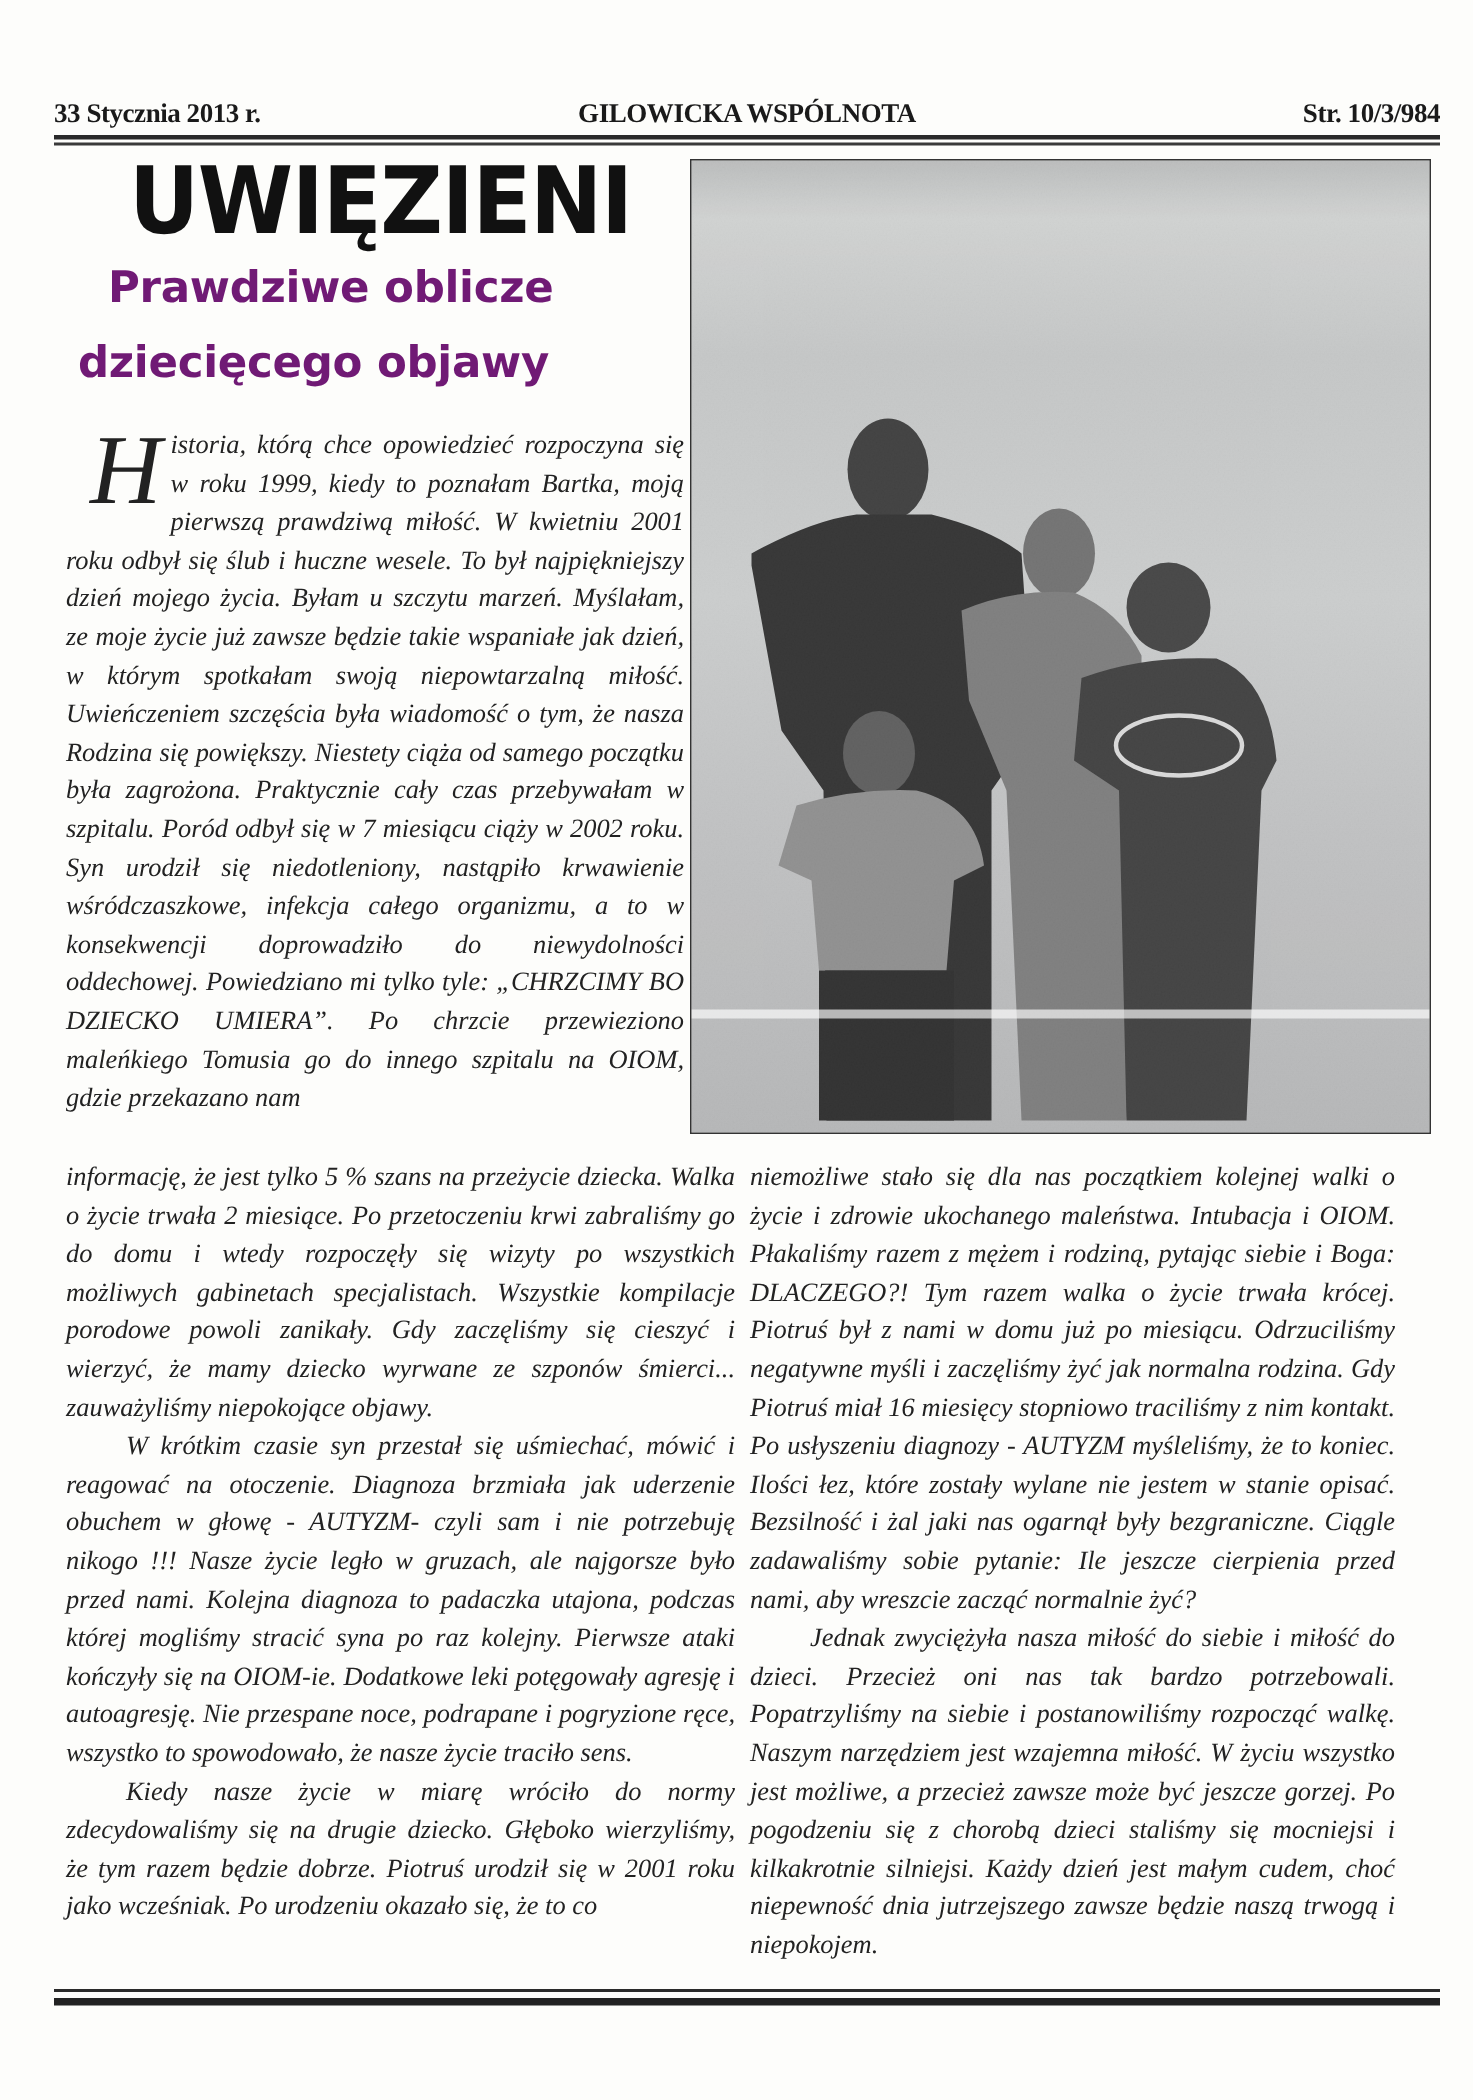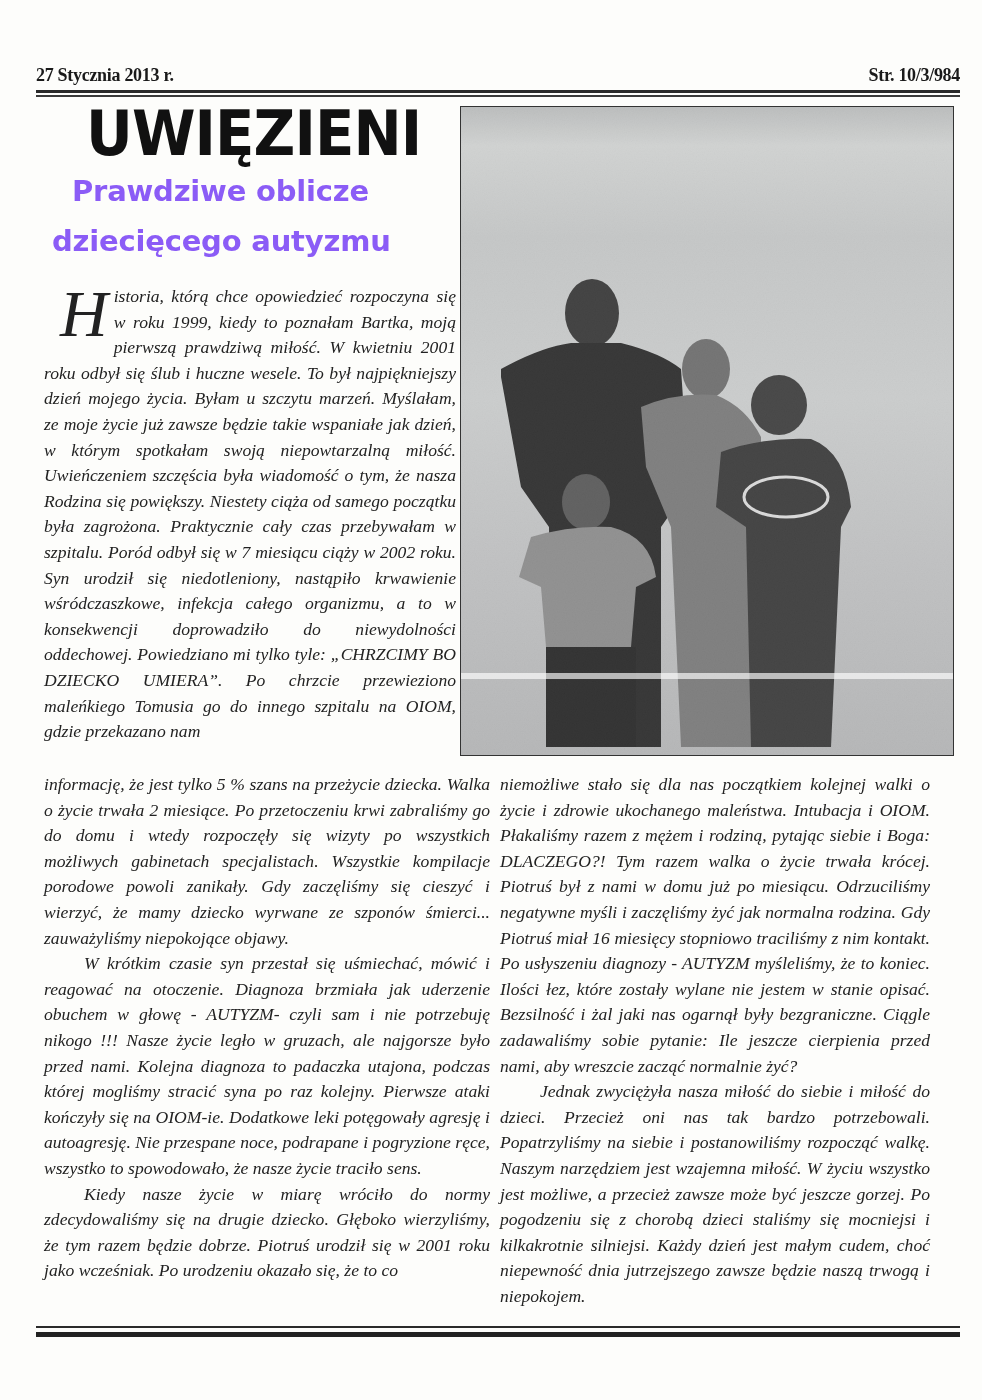--- a/index.html
+++ b/index.html
@@ -15,21 +15,21 @@
   .header .center { position: absolute; left: 0; right: 0; text-align: center; pointer-events: none; }
   .rule-top-thin { position: absolute; left: 36px; top: 90px; width: 924px; height: 3px; background: #2a2a2a; }
   .rule-top-thick { position: absolute; left: 36px; top: 95px; width: 924px; height: 2px; background: #3a3a3a; }
   .title-block { position: absolute; left: 40px; top: 102px; width: 420px; font-family: "Liberation Sans", "DejaVu Sans", sans-serif; }
   .title-main {
     font-weight: 900; font-size: 62px; line-height: 64px; letter-spacing: -1px;
     margin-left: 46px; transform: scaleX(0.93); transform-origin: left; color: #111;
     font-family: "DejaVu Sans", sans-serif;
   }
   .title-sub {
-    font-weight: bold; font-size: 29px; line-height: 46px; color: #8b5cf6;
+    font-weight: bold; font-size: 29px; line-height: 46px; color: #701a75;
     font-family: "DejaVu Sans", sans-serif; letter-spacing: -0.2px;
   }
   .title-sub.l1 { margin-left: 32px; margin-top: 2px; }
   .title-sub.l2 { margin-left: 12px; margin-top: 4px; }
   .photo {
     position: absolute; left: 460px; top: 106px; width: 494px; height: 650px;
     border: 1px solid #333; box-sizing: border-box; overflow: hidden;
     background: linear-gradient(180deg, #b9bbbb 0%, #cfd1d0 6%, #c3c5c5 20%, #c9cbcb 45%, #bebfc0 70%, #b3b4b5 100%);
   }
   .photo .streak { position: absolute; left: 0; right: 0; top: 566px; height: 6px; background: rgba(255,255,255,0.65); }
@@ -46,30 +46,31 @@
     float: left; font-size: 66px; line-height: 52px; margin: 4px 6px 0 16px;
     font-style: italic; color: #222; font-family: "Liberation Serif", serif;
   }
   .rule-bot-thin { position: absolute; left: 36px; top: 1326px; width: 924px; height: 2px; background: #2a2a2a; }
   .rule-bot-thick { position: absolute; left: 36px; top: 1332px; width: 924px; height: 5px; background: #222; }
 </style>
 </head>
 <body>
 
 <div class="header">
-  <span>27 Stycznia 2013 r.</span>
+  <span>33 Stycznia 2013 r.</span>
+  <span class="center">GILOWICKA WSPÓLNOTA</span>
   <span>Str. 10/3/984</span>
 </div>
 <div class="rule-top-thin"></div>
 <div class="rule-top-thick"></div>
 
 <div class="title-block">
   <div class="title-main">UWIĘZIENI</div>
   <div class="title-sub l1">Prawdziwe oblicze</div>
-  <div class="title-sub l2">dziecięcego autyzmu</div>
+  <div class="title-sub l2">dziecięcego objawy</div>
 </div>
 
 <div class="photo" title="Black-and-white family photo: father, mother and two sons standing against a wall">
   <svg width="494" height="650" viewBox="0 0 494 650">
     <defs>
       <filter id="grain">
           <feTurbulence type="fractalNoise" baseFrequency="0.9" numOctaves="2" result="n"></feTurbulence>
           <feColorMatrix type="saturate" values="0"></feColorMatrix>
           <feBlend in="SourceGraphic" mode="multiply"></feBlend>
         </filter>

